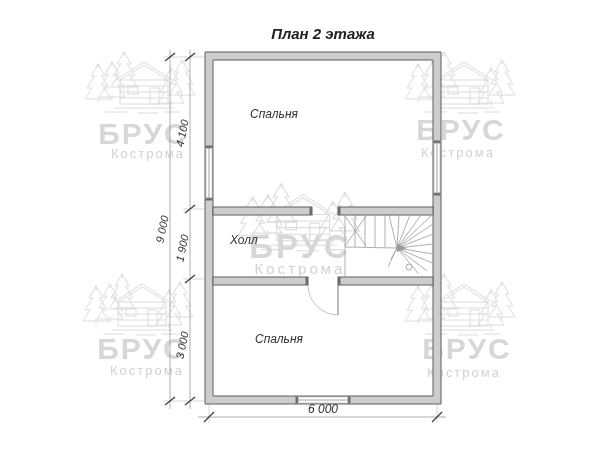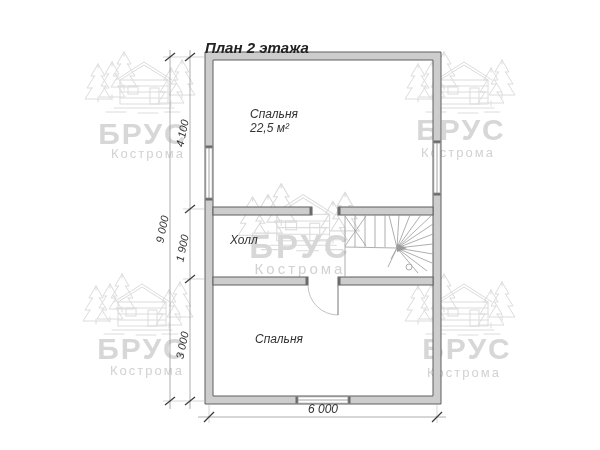--- a/index.html
+++ b/index.html
@@ -1,19 +1,19 @@
 <!DOCTYPE html>
 <html><head>
 <meta charset="utf-8">
 <style>
   html,body{margin:0;padding:0;background:#fff;}
   .stage{position:relative;width:600px;height:450px;background:#ffffff;overflow:hidden;
          font-family:"Liberation Sans",sans-serif;}
   .plan-svg{position:absolute;left:0;top:0;}
-  .plan-title{position:absolute;top:39px;left:205px;width:236px;text-align:left;
+  .plan-title{position:absolute;top:25px;left:205px;width:236px;text-align:center;
               font-style:italic;font-weight:bold;font-size:15px;color:#222;}
   .room-label{position:absolute;font-style:italic;font-size:12px;
               line-height:13.5px;color:#333;}
   .room-label span{display:block;}
   .lbl-bedroom-top{top:108px;left:250px;width:150px;}
   .lbl-hall{top:234px;left:230px;width:95px;}
   .lbl-bedroom-bottom{top:333px;left:255px;width:150px;}
   .dim-text{font-style:italic;font-size:11px;fill:#333;}
   .dim-text-h{font-style:italic;font-size:12px;fill:#333;}
   .wm-brand{font-weight:800;font-size:30px;fill:#d7d7d7;letter-spacing:2px;}
@@ -169,21 +169,20 @@
       <text class="dim-text" text-anchor="middle" transform="translate(186,249) rotate(-78)">1 900</text>
       <text class="dim-text" text-anchor="middle" transform="translate(186,346) rotate(-78)">3 000</text>
       <text class="dim-text-h" text-anchor="middle" x="323" y="413">6 000</text>
     </g>
   </svg>
 
   <div class="plan-title">План 2 этажа</div>
 
   <div class="room-label lbl-bedroom-top">
     <span>Спальня</span>
-    <span>22,5 м²</span>
   </div>
 
   <div class="room-label lbl-hall">
     <span>Холл</span>
   </div>
 
   <div class="room-label lbl-bedroom-bottom">
     <span>Спальня</span>
   </div>
 

